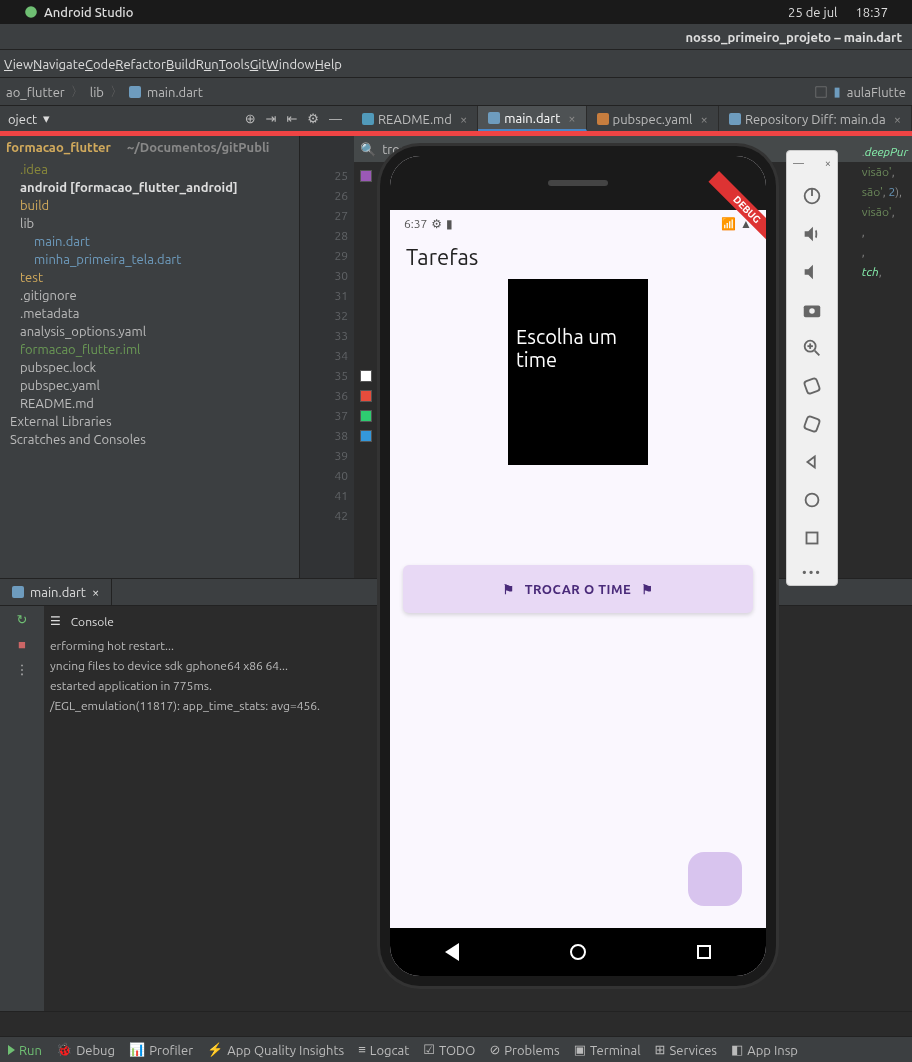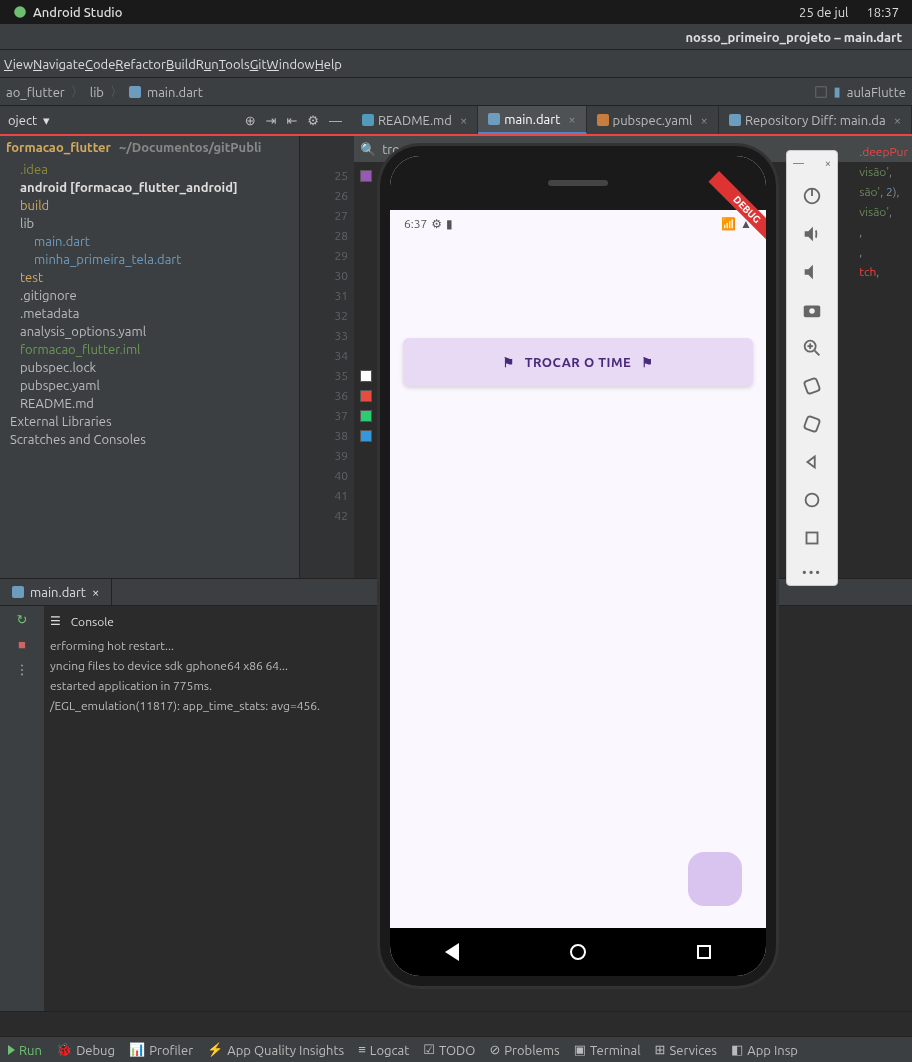--- a/index.html
+++ b/index.html
@@ -1,73 +1,73 @@
 <!DOCTYPE html>
 <html><head>
 <meta charset="utf-8">
 <style>
 * { margin: 0; padding: 0; box-sizing: border-box; font-family: -apple-system, "Segoe UI", Ubuntu, sans-serif; }
 body { background: #2b2b2b; color: #bbb; width: 912px; height: 1062px; overflow: hidden; position: relative; font-size: 13px; }
 
 
-.os-bar { background: #1a1a1a; height: 24px; display: flex; align-items: center; padding: 0 13px; color: #ddd; justify-content: space-between; }
+.os-bar { background: #1a1a1a; height: 24px; display: flex; align-items: center; padding: 0 24px; color: #ddd; justify-content: space-between; }
 .os-left { display: flex; align-items: center; gap: 6px; }
 .os-title { font-weight: 500; }
 
 
 .win-title { background: #3c3f41; height: 26px; display: flex; align-items: center; justify-content: flex-end; padding: 0 10px; color: #ddd; font-weight: 600; border-bottom: 1px solid #222; }
 
 
 .menu-bar { background: #3c3f41; height: 28px; display: flex; align-items: center; padding: 0 4px; color: #ddd; border-bottom: 1px solid #222; }
 .menu-bar span { cursor: default; }
 .menu-bar span u { text-decoration: underline; }
 
 
 .crumb-row { background: #3c3f41; height: 28px; display: flex; align-items: center; padding: 0 6px; color: #bbb; border-bottom: 1px solid #222; justify-content: space-between; }
 .crumb-left { display: flex; align-items: center; gap: 6px; }
 .crumb-right { display: flex; align-items: center; gap: 6px; }
 .chev { color: #666; }
 .file-icon { width: 12px; height: 12px; display: inline-block; background: #6e9cbe; border-radius: 2px; }
 
 
-.tab-row { background: #3c3f41; height: 30px; display: flex; align-items: center; border-bottom: 2px solid #ef4444; justify-content: space-between; }
+.tab-row { background: #3c3f41; height: 30px; display: flex; align-items: center; border-bottom: 5px solid #ef4444; justify-content: space-between; }
 .tab-row .proj-label { padding: 0 8px; color: #ddd; display: flex; align-items: center; gap: 6px; }
 .tab-row .tool-icons { display: flex; gap: 10px; padding: 0 10px; margin-left: auto; }
 .tabs { display: flex; align-items: center; height: 100%; }
 .tab { padding: 0 10px; height: 100%; display: flex; align-items: center; gap: 4px; color: #bbb; border-right: 1px solid #2b2b2b; }
 .tab.active { background: #4e5254; color: #fff; border-bottom: 2px solid #4a88c7; }
 .tab .ic { width: 12px; height: 12px; background: #6e9cbe; border-radius: 2px; }
 .tab .ic.md { background: #519aba; }
 .tab .ic.yaml { background: #c77d3e; }
 
 
 .main { display: flex; height: 442px; }
 .sidebar { width: 300px; background: #3c3f41; border-right: 1px solid #222; overflow: hidden; }
-.sb-header { padding: 4px 6px; color: #ddd; display: flex; gap: 8px; align-items: center; }
+.sb-header { padding: 4px 6px; color: #ddd; display: flex; gap: 16px; align-items: center; }
 .sb-header .proj { color: #d0a95c; font-weight: 600; }
 .sb-header .path { color: #888; font-weight: bold; }
 .tree { padding: 2px 0 2px 6px; }
 .tree-item { padding: 2px 4px; display: flex; align-items: center; gap: 6px; white-space: nowrap; }
 .tree-item.ind1 { padding-left: 14px; }
 .tree-item.ind2 { padding-left: 28px; }
 .tree-item .fold-red { color: #cc6666; }
 .tree-item .fold-g { color: #8a8a3a; }
 .tree-item .fold-b { color: #6e9cbe; }
 .tree-item .txt-y { color: #d0a95c; }
 .tree-item .txt-g { color: #6a9955; }
 
 
 .editor { flex: 1; background: #2b2b2b; display: flex; position: relative; }
 .gutter { width: 54px; background: #313335; color: #606366; text-align: right; padding: 4px 6px 0 0; font-family: "DejaVu Sans Mono", monospace; font-size: 12px; }
 .gutter div { height: 20px; line-height: 20px; }
 .code { flex: 1; padding: 4px 0 0 6px; font-family: "DejaVu Sans Mono", monospace; font-size: 12px; position: relative; }
 .code-line { height: 20px; display: flex; align-items: center; gap: 4px; }
 .swatch { width: 12px; height: 12px; border: 1px solid #555; }
 .code-snip { position: absolute; right: 4px; top: 6px; color: #888; font-size: 12px; line-height: 20px; }
-.code-snip .kw { color: #ef4444; }
+.code-snip .kw { color: #86efac; font-style: italic; }
 .code-snip .str { color: #6a8759; }
 .code-snip .num { color: #6897bb; }
 .search-bar { position: absolute; top: 0; left: 54px; right: 0; height: 26px; background: #45494a; display: flex; align-items: center; padding: 0 6px; gap: 6px; color: #bbb; }
 
 
 .mid-tabs { background: #3c3f41; height: 28px; border-top: 1px solid #222; border-bottom: 1px solid #222; display: flex; align-items: center; }
 .mid-tab { padding: 0 12px; height: 100%; display: flex; align-items: center; gap: 6px; color: #ddd; border-right: 1px solid #222; }
 .mid-tab .ic { width: 12px; height: 12px; background: #6e9cbe; border-radius: 2px; }
 
 
@@ -376,21 +376,25 @@
       <div class="ic">
           <span>6:37</span> 
           <span>⚙</span> 
           <span>▮</span>
         </div>
       <div class="ic">
           <span>📶</span>
           <span>▲</span>
         </div>
     </div>
+    <div class="app-title">Tarefas</div>
     <div class="emu-body">
+      <div class="card">
+        <span>Escolha um time</span>
+      </div>
       <div class="troca-btn">
         <span>⚑</span>
         <span>TROCAR O TIME</span>
         <span>⚑</span>
       </div>
     </div>
     <div class="fab"></div>
     <div class="emu-nav">
       <div class="navtri"></div>
       <div class="navcirc"></div>

